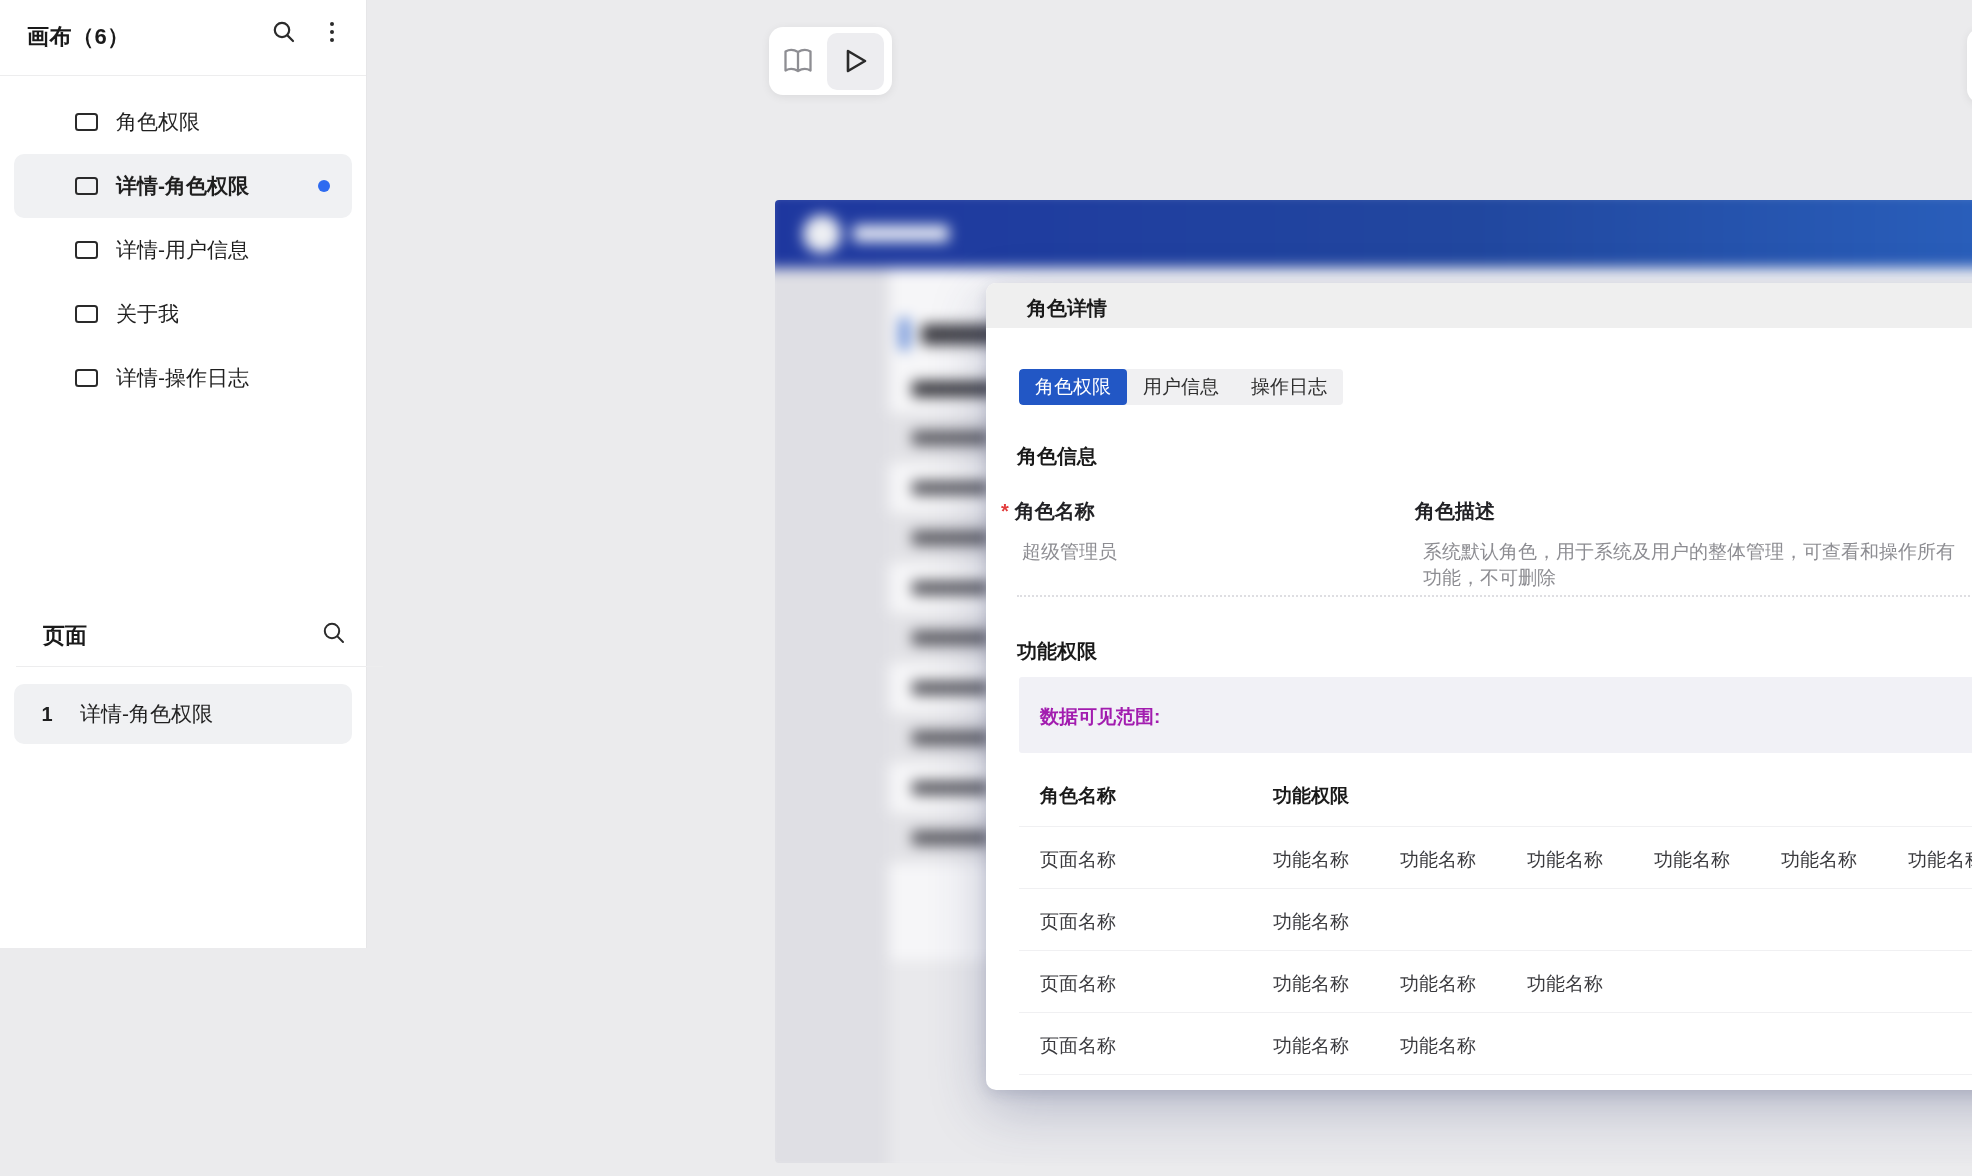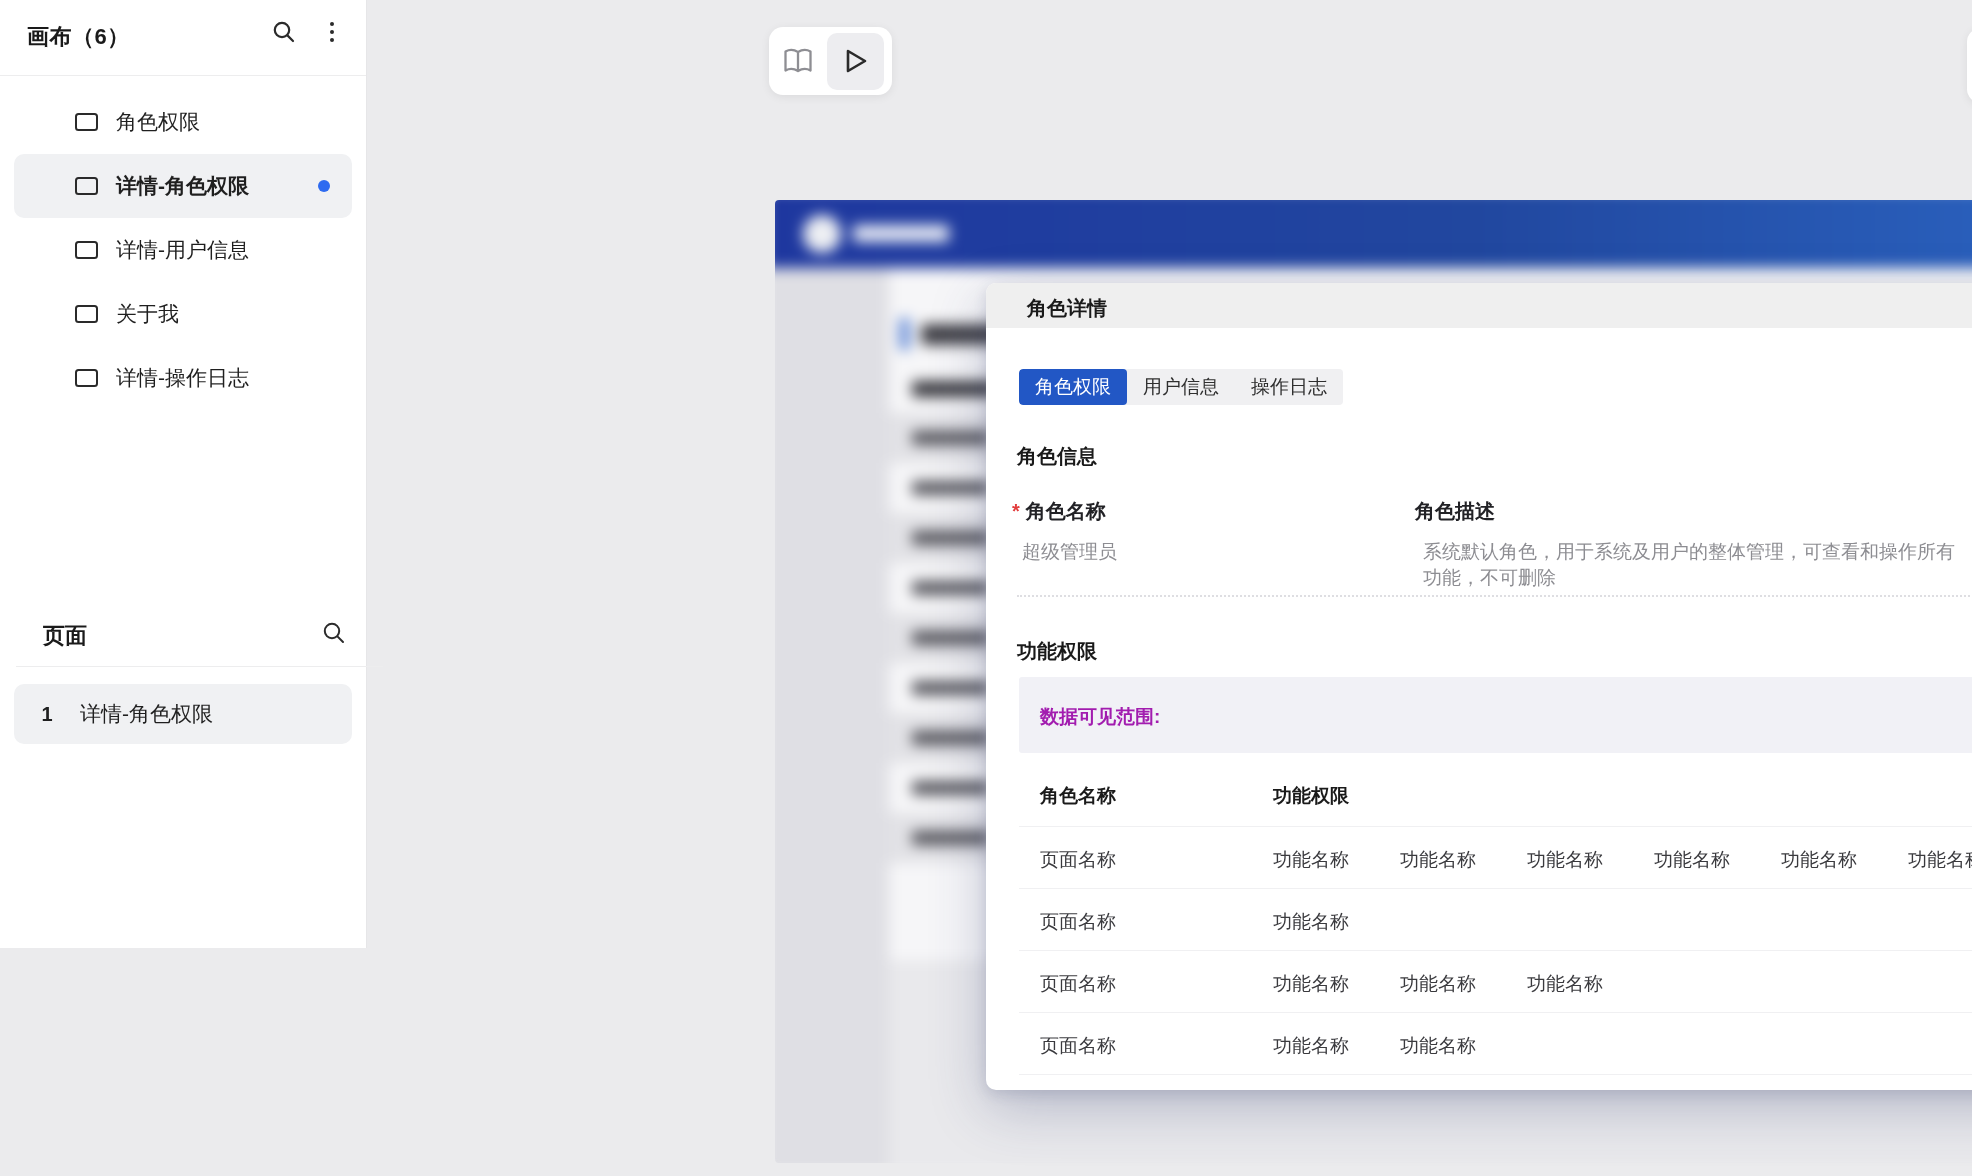--- a/index.html
+++ b/index.html
@@ -66,21 +66,21 @@
 
   .tabs { position:absolute; left:33px; top:86px; height:36px; display:flex; background:#f0f0f2; border-radius:4px; overflow:hidden; }
   .tab { width:108px; height:36px; display:flex; align-items:center; justify-content:center; font-size:19px; color:#2f2f2f; cursor:pointer; }
   .tab.active { background:#2257c5; color:#ffffff; border-radius:4px; font-weight:500; }
 
   .sec-heading { position:absolute; left:31px; font-size:20px; font-weight:700; color:#1a1a1a; }
   .h-roleinfo { top:160px; }
   .h-perms { top:355px; }
 
   .field-label { position:absolute; top:215px; font-size:20px; font-weight:700; color:#222226; }
-  .fl-name { left:26px;text-align:right; }
+  .fl-name { left:15px;text-align:right; }
   .fl-desc { left:429px; }
   .req { color:#e23c3c; margin-right:6px; font-weight:700; }
   .field-value { position:absolute; top:256px; font-size:19px; color:#8d8d92; }
   .fv-name { left:36px; }
   .fv-desc { left:437px; width:545px; }
 
   .dotted-div { position:absolute; left:31px; right:31px; top:312px; border-top:2px dotted #dedee2; }
 
   .scope-bar { position:absolute; left:33px; top:394px; width:1055px; height:76px; background:#f1f1f6; border-radius:3px; }
   .scope-label { position:absolute; left:21px; top:27px; font-size:19px; font-weight:700; color:#a21caf; }

